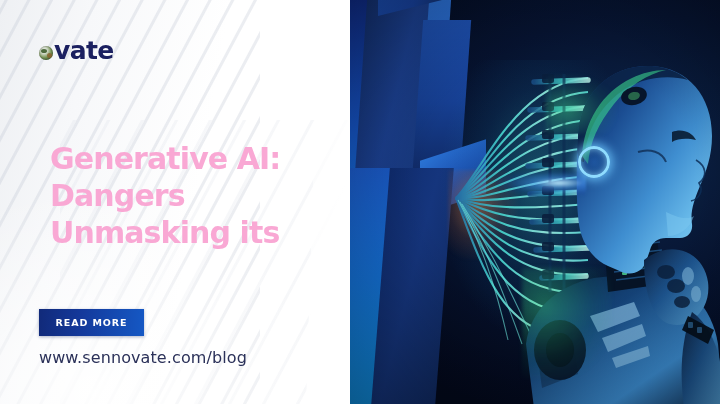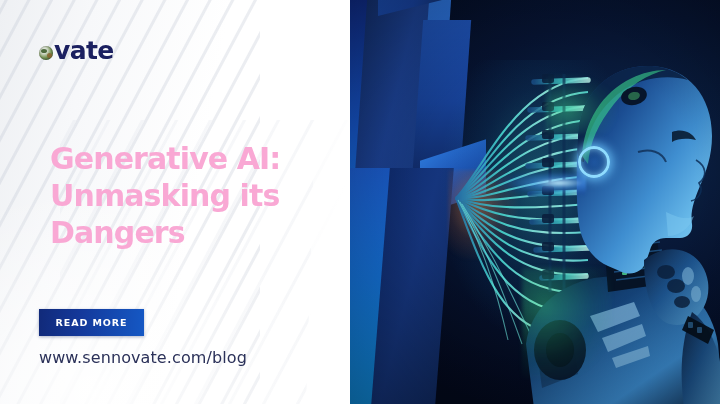--- a/index.html
+++ b/index.html
@@ -571,21 +571,21 @@
 
   <div class="logo">
     <span class="wordmark">
         <span class="globe"></span>
         <span>vate</span>
       </span>
   </div>
 
   <h1 class="headline">
     <span class="ln">Generative AI:</span>
+    <span class="ln">Dangers</span>
     <span class="ln">Unmasking its</span>
-    <span class="ln">Dangers</span>
   </h1>
 
   <button class="cta">READ MORE</button>
 
   <a class="site-url" href="#">www.sennovate.com/blog</a>
 
 </div>
 
 </body></html>

